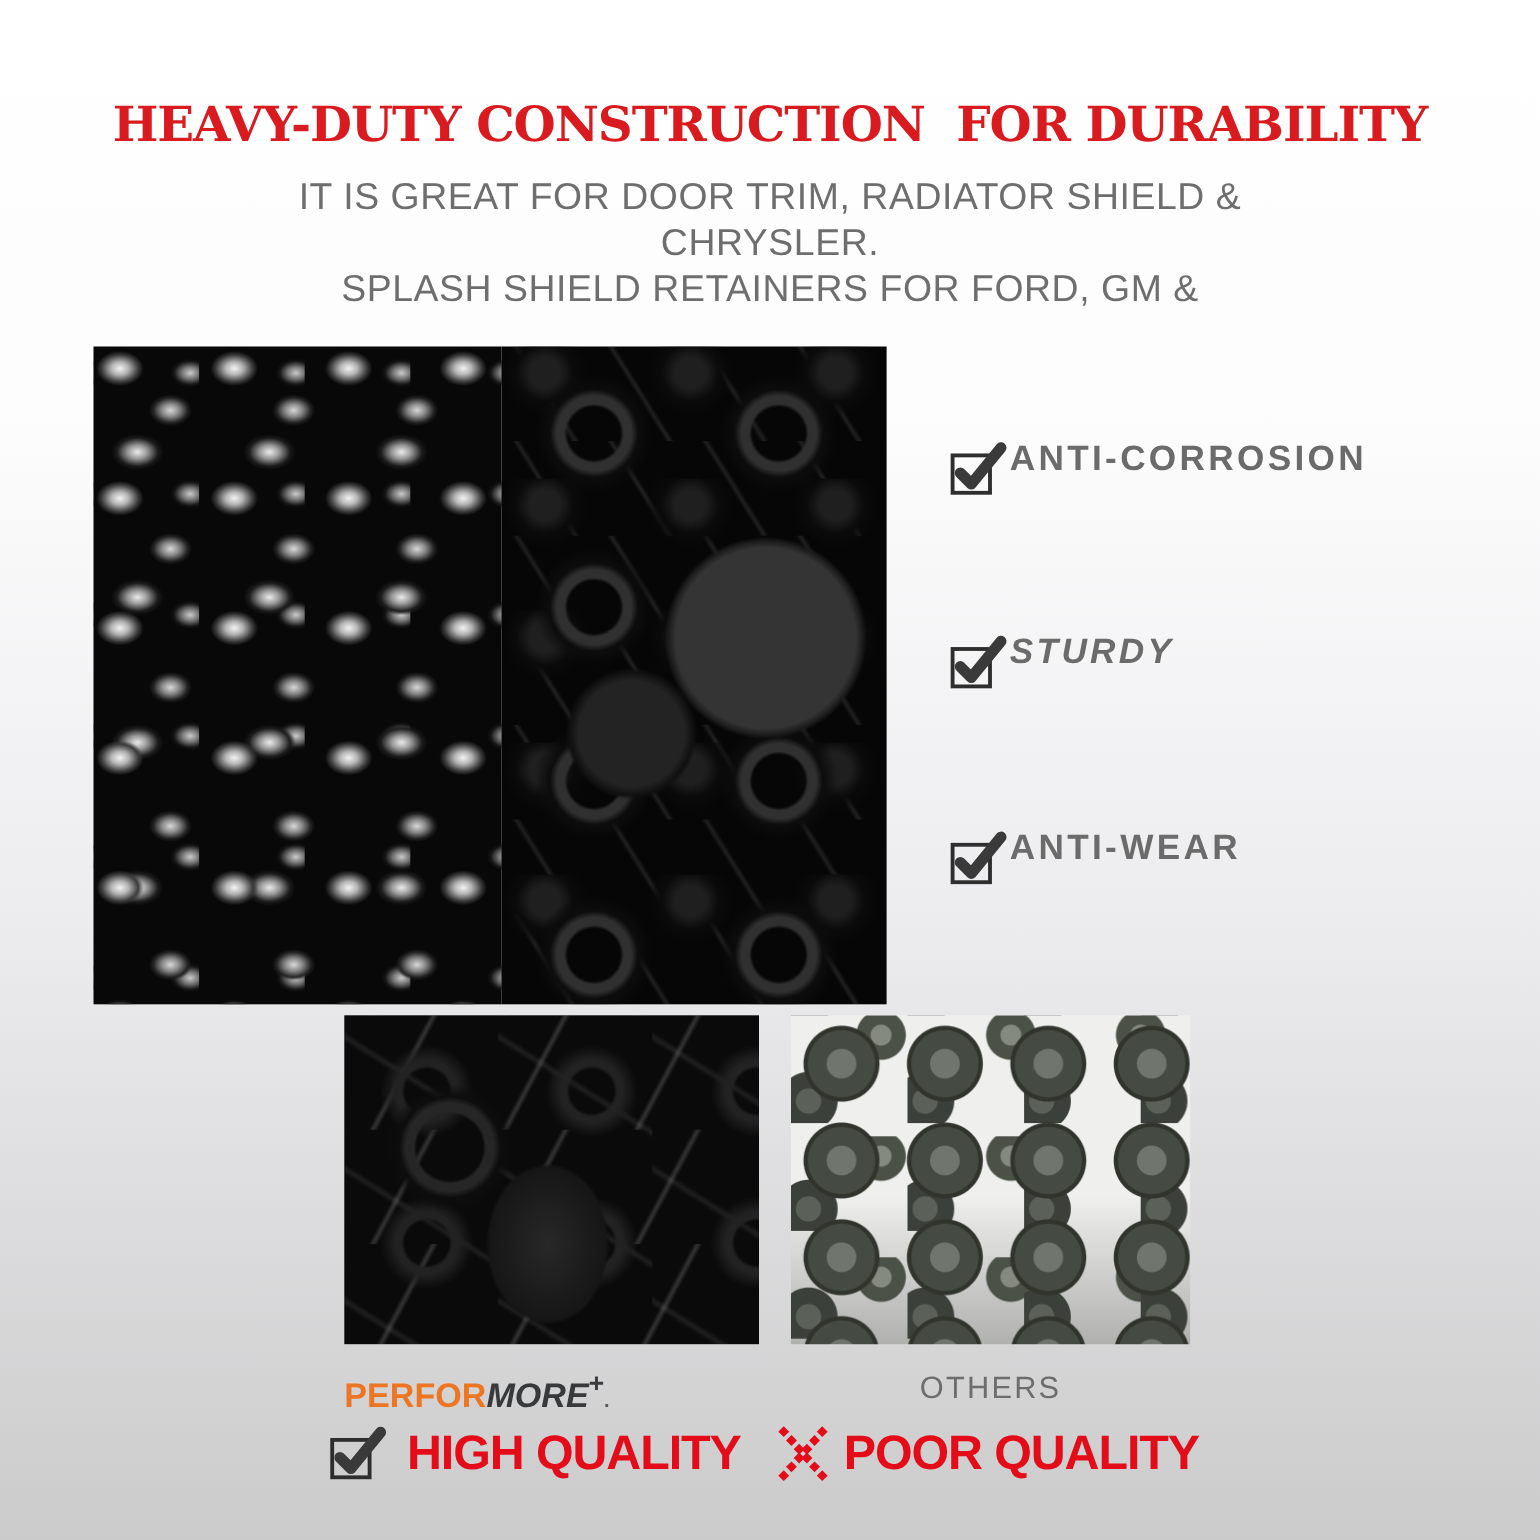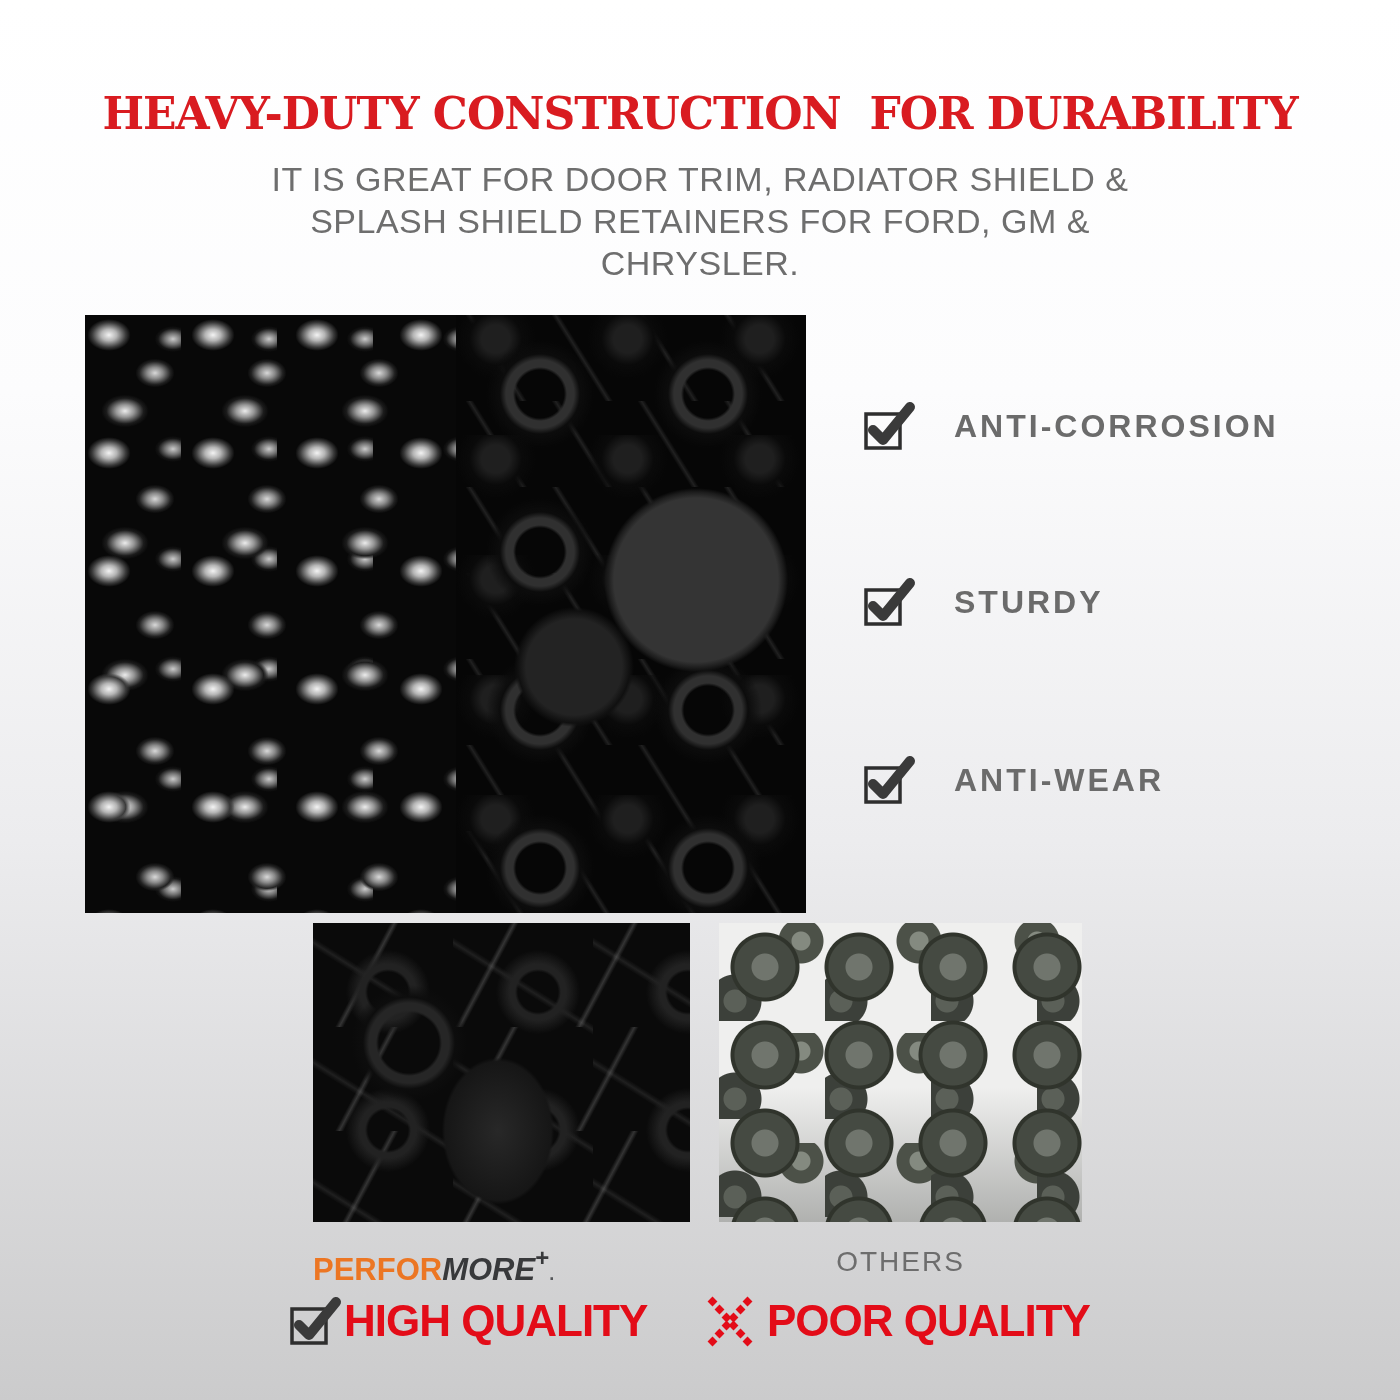--- a/index.html
+++ b/index.html
@@ -56,21 +56,21 @@
     position:absolute;left:719px;top:923px;width:363px;height:299px;background-color:#efefee;
     background-image:
       radial-gradient(circle at 46px 44px, #70756d 0 13px, #454a42 14px 30px, #30342c 31px 34px, rgba(0,0,0,0) 35px),
       radial-gradient(circle at 16px 78px, #5b6058 0 11px, #3c403a 12px 26px, rgba(0,0,0,0) 27px),
       radial-gradient(circle at 82px 18px, #848a80 0 9px, #4c5148 10px 22px, rgba(0,0,0,0) 23px),
       linear-gradient(180deg, rgba(30,34,30,0) 55%, rgba(30,34,30,0.30) 100%);
     background-size:94px 88px,106px 98px,118px 110px,auto;
     background-repeat:repeat,repeat,repeat,no-repeat;
   }
   
-  .feature-row{position:absolute;left:862px;display:flex;align-items:center;gap:36px;height:56px;}
+  .feature-row{position:absolute;left:862px;display:flex;align-items:flex-start;height:56px;}
   .feature-row .label{
     font-weight:bold;font-size:32px;color:#6b6b6b;letter-spacing:3px;white-space:nowrap;
   }
   .check-icon{width:56px;height:56px;flex:0 0 auto;}
   
   .brand-logo{
     position:absolute;left:313px;top:1244px;width:377px;text-align:left;
     font-weight:bold;font-size:31px;letter-spacing:0;white-space:nowrap;
   }
   .brand-logo .orange{color:#ec7623;}
@@ -78,51 +78,51 @@
   .brand-logo .plus{color:#38393b;font-size:24px;vertical-align:14px;font-style:normal;}
   .brand-logo .dot{color:#55575a;font-size:18px;}
   .others-label{
     position:absolute;left:719px;top:1246px;width:363px;text-align:center;
     font-weight:normal;font-size:28px;color:#6d6d6d;letter-spacing:2px;
   }
   .verdict-row{position:absolute;display:flex;align-items:center;}
   .verdict-row .verdict{
     font-weight:bold;font-size:44px;color:#e30c18;letter-spacing:-1px;white-space:nowrap;
   }
-  .verdict-high{left:288px;top:1293px;}
+  .verdict-high{left:298px;top:1293px;gap:16px;}
   .verdict-poor{left:703px;top:1290px;gap:6px;}
   .x-icon{width:58px;height:62px;flex:0 0 auto;}
 </style>
 </head>
 <body>
 
 <div class="canvas">
 
   <div class="title">HEAVY-DUTY CONSTRUCTION  FOR DURABILITY</div>
 
   <div class="subtitle">
     <div>IT IS GREAT FOR DOOR TRIM, RADIATOR SHIELD &amp;</div>
+    <div>CHRYSLER.</div>
     <div>SPLASH SHIELD RETAINERS FOR FORD, GM &amp;</div>
-    <div>CHRYSLER.</div>
   </div>
 
   <div class="main-photo">
     <div class="photo-pellets"></div>
     <div class="photo-clips-dark"></div>
   </div>
 
   <div class="feature-row" style="top:398px;">
     <svg class="check-icon" viewBox="0 0 56 56">
       <rect x="4" y="16" width="34" height="34" fill="none" stroke="#2e2e2e" stroke-width="3.5"></rect>
       <path d="M11 32 L21 42 L48 9" fill="none" stroke="#3a3a3a" stroke-width="10" stroke-linecap="round" stroke-linejoin="round"></path>
     </svg>
     <span class="label">ANTI-CORROSION</span>
   </div>
 
-  <div class="feature-row" style="top:574px;">
+  <div class="feature-row" style="top:574px;font-style:italic;">
     <svg class="check-icon" viewBox="0 0 56 56">
       <rect x="4" y="16" width="34" height="34" fill="none" stroke="#2e2e2e" stroke-width="3.5"></rect>
       <path d="M11 32 L21 42 L48 9" fill="none" stroke="#3a3a3a" stroke-width="10" stroke-linecap="round" stroke-linejoin="round"></path>
     </svg>
     <span class="label">STURDY</span>
   </div>
 
   <div class="feature-row" style="top:752px;">
     <svg class="check-icon" viewBox="0 0 56 56">
       <rect x="4" y="16" width="34" height="34" fill="none" stroke="#2e2e2e" stroke-width="3.5"></rect>

